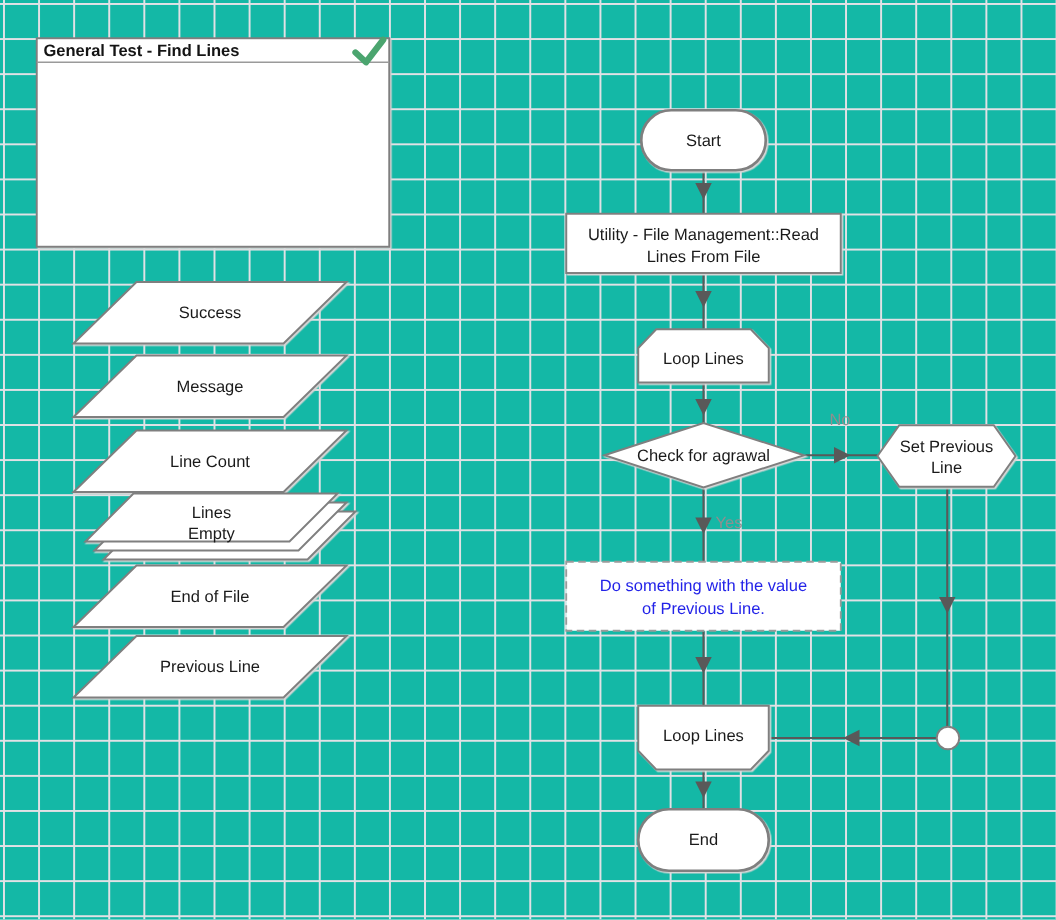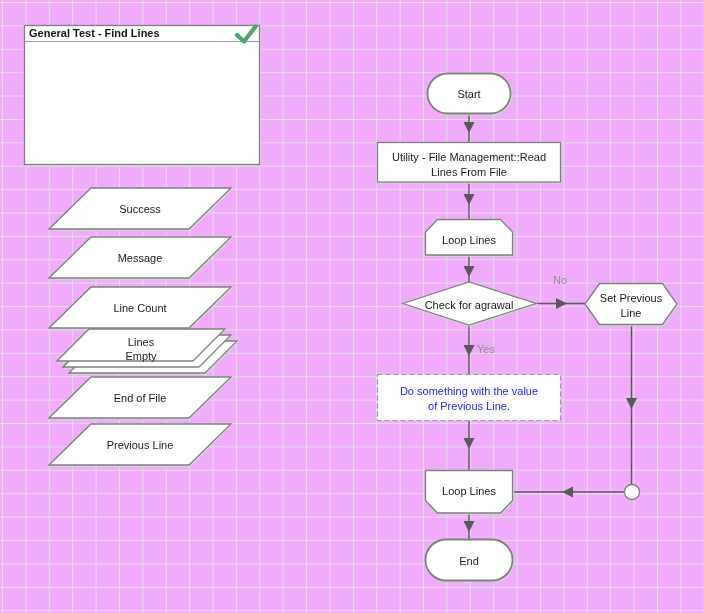--- a/index.html
+++ b/index.html
@@ -1,17 +1,17 @@
 <!DOCTYPE html>
 <html><head>
 <meta charset="utf-8">
 <style>
   html,body{margin:0;padding:0;}
   body{width:704px;height:613px;background:#ffffff;font-family:"Liberation Sans",sans-serif;overflow:hidden;}
-  .canvas{position:relative;width:704px;height:613px;background:#f0abfc;}
+  .canvas{position:relative;width:704px;height:613px;background:#14b8a6;}
   .grid{position:absolute;inset:0;
     background-image:
       linear-gradient(to right,#e1e1e5 1px,transparent 1px),
       linear-gradient(to bottom,#e1e1e5 1px,transparent 1px);
     background-size:23.4px 23.4px;
     background-position:2px 2px;}
   svg{position:absolute;left:0;top:0;}
   .shape{fill:#ffffff;stroke:#7f7f7f;stroke-width:1.3px;}
   .heavy{stroke-width:1.8px;}
   .thin{stroke:#9a9a9a;stroke-width:1px;}

